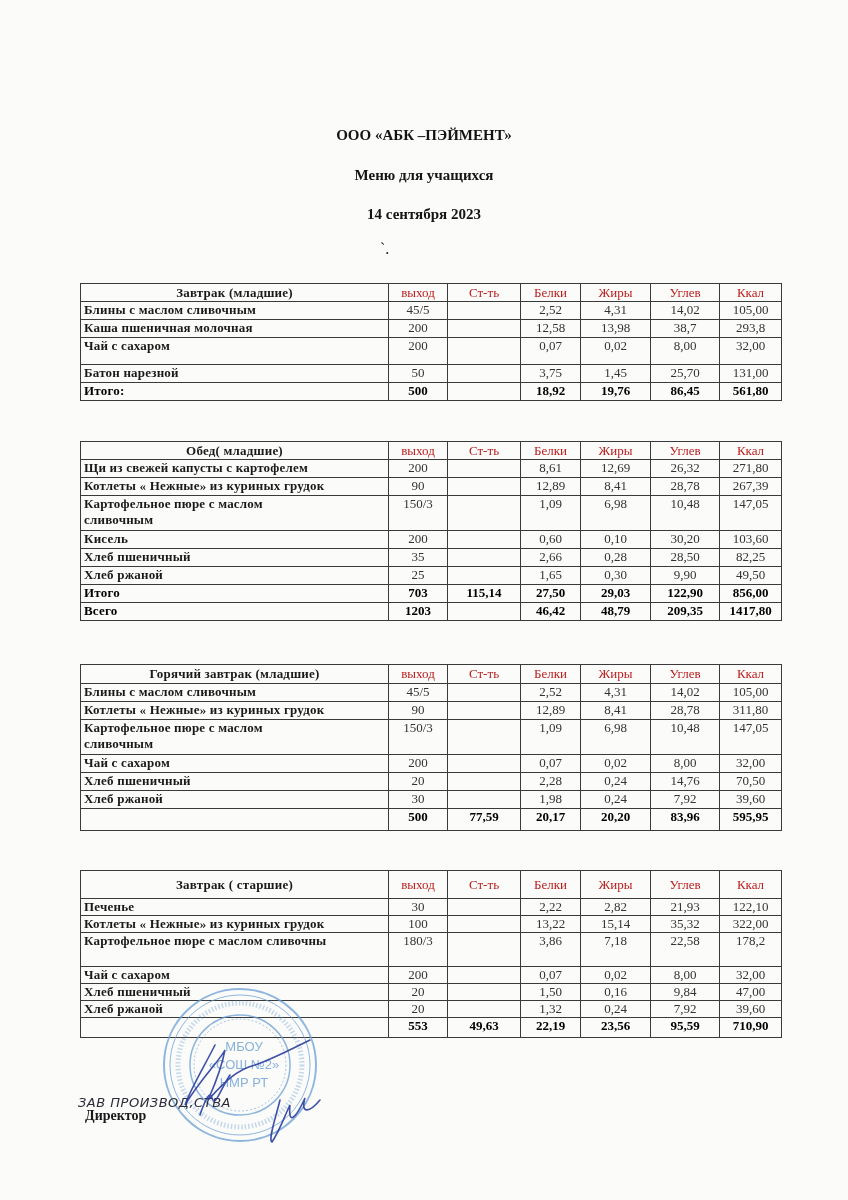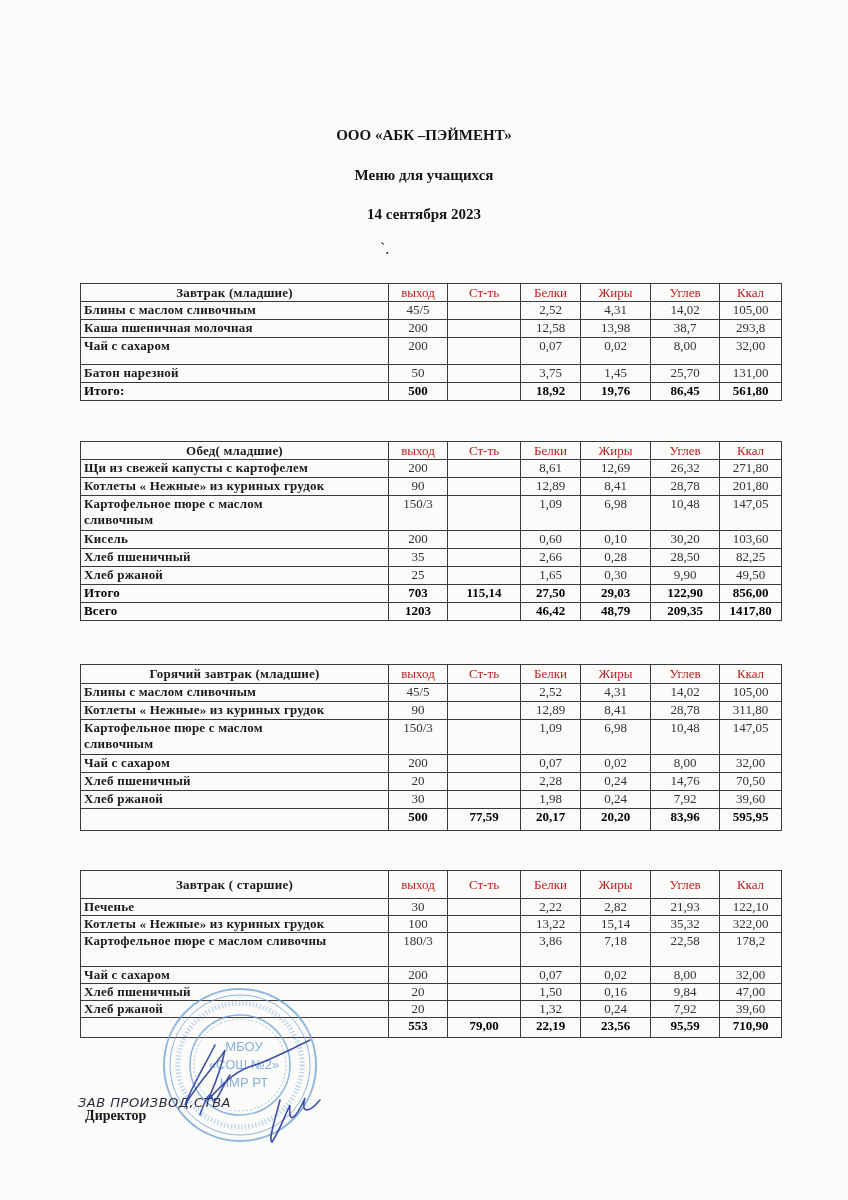--- a/index.html
+++ b/index.html
@@ -141,21 +141,21 @@
     <td class="num">26,32</td>
     <td class="num">271,80</td>
   </tr>
   <tr style="height:18px">
     <td class="dish">Котлеты « Нежные» из куриных грудок</td>
     <td class="num">90</td>
     <td class="num"></td>
     <td class="num">12,89</td>
     <td class="num">8,41</td>
     <td class="num">28,78</td>
-    <td class="num">201,80</td>
+    <td class="num">267,39</td>
   </tr>
   <tr style="height:35px">
     <td class="dish wrap" style="padding-right:90px">Картофельное пюре с маслом сливочным</td>
     <td class="num">150/3</td>
     <td class="num"></td>
     <td class="num">1,09</td>
     <td class="num">6,98</td>
     <td class="num">10,48</td>
     <td class="num">147,05</td>
   </tr>
@@ -363,21 +363,21 @@
     <td class="num">20</td>
     <td class="num"></td>
     <td class="num">1,32</td>
     <td class="num">0,24</td>
     <td class="num">7,92</td>
     <td class="num">39,60</td>
   </tr>
   <tr class="total" style="height:20px">
     <td class="dish"></td>
     <td class="num">553</td>
-    <td class="num">79,00</td>
+    <td class="num">49,63</td>
     <td class="num">22,19</td>
     <td class="num">23,56</td>
     <td class="num">95,59</td>
     <td class="num">710,90</td>
   </tr>
 </tbody>
   </table>
 
 <svg class="stamp" style="left:160px;top:985px;" width="160" height="160" viewBox="0 0 160 160">
   <g fill="none" stroke="#6a9fd4" opacity="0.75">

